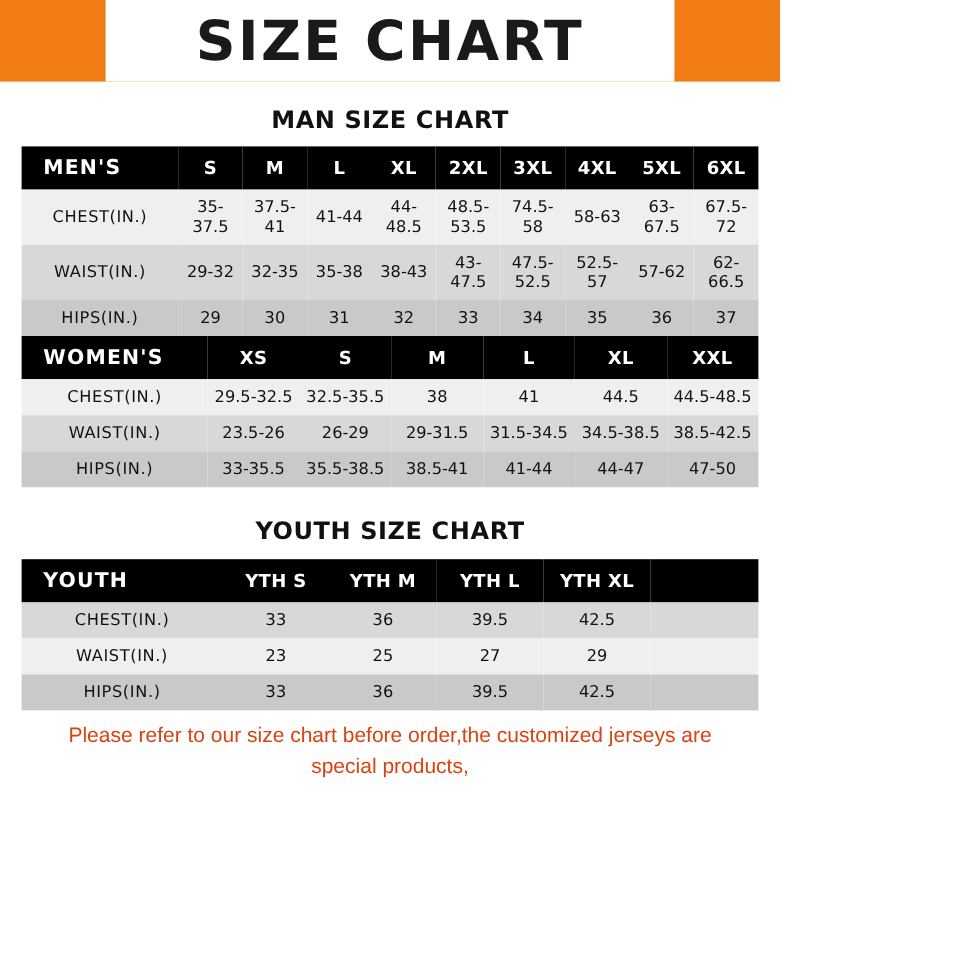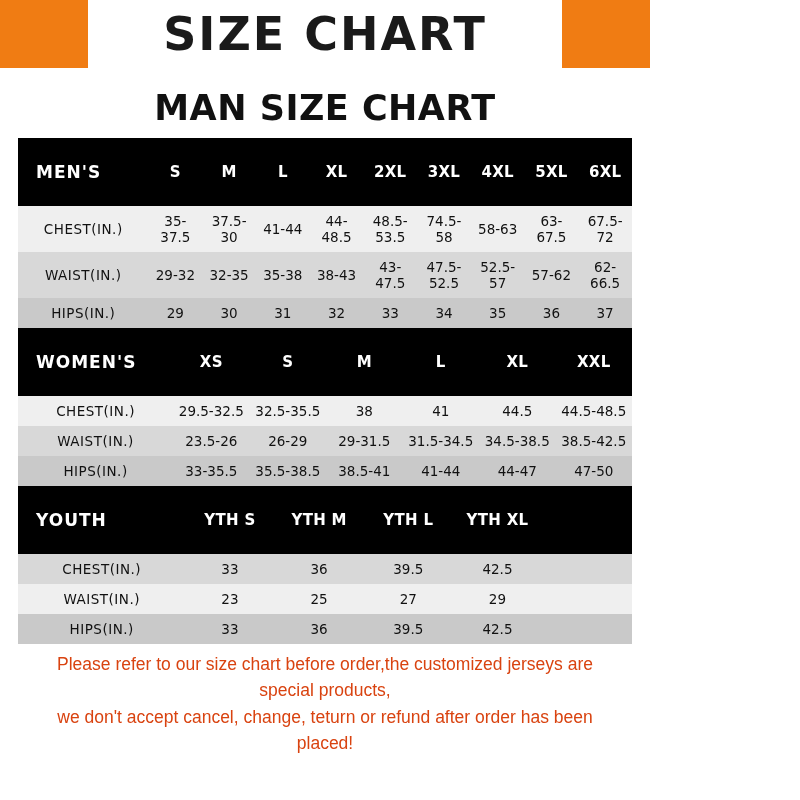--- a/index.html
+++ b/index.html
@@ -48,21 +48,21 @@
     line-height: 1;
   }
   .content {
     padding: 0 18px;
     box-sizing: border-box;
   }
   .section-title {
     text-align: center;
     font-family: "DejaVu Sans", sans-serif;
     font-weight: bold;
-    font-size: 35px;
+    font-size: 20px;
     color: #111111;
     letter-spacing: 0.5px;
   }
   .sec1-title { margin: 20px 0 10px; }
   .sec2-title { margin: 22px 0 12px; }
   .sec3-title { margin: 24px 0 12px; }
 
   table.size-table {
     width: 100%;
     border-collapse: collapse;
@@ -74,21 +74,21 @@
     font-family: "DejaVu Sans", sans-serif;
   }
   
   table.size-table thead tr {
     background: #000000;
   }
   table.size-table thead th {
     color: #ffffff;
     font-weight: bold;
     font-size: 15px;
-    padding: 24px 2px;
+    padding: 8px 2px;
     letter-spacing: 0.3px;
   }
   table.size-table thead th.row-head {
     font-size: 17px;
     text-align: left;
     padding-left: 18px;
     letter-spacing: 1px;
   }
   table.size-table tbody td {
     font-size: 13.5px;
@@ -140,21 +140,21 @@
           <th>3XL</th>
           <th>4XL</th>
           <th>5XL</th>
           <th>6XL</th>
         </tr>
       </thead>
       <tbody>
         <tr class="band-light">
           <td class="row-head">CHEST(IN.)</td>
           <td>35-37.5</td>
-          <td>37.5-30</td>
+          <td>37.5-41</td>
           <td>41-44</td>
           <td>44-48.5</td>
           <td>48.5-53.5</td>
           <td>74.5-58</td>
           <td>58-63</td>
           <td>63-67.5</td>
           <td>67.5-72</td>
         </tr>
         <tr class="band-mid">
           <td class="row-head">WAIST(IN.)</td>
@@ -219,20 +219,21 @@
           <td>33-35.5</td>
           <td>35.5-38.5</td>
           <td>38.5-41</td>
           <td>41-44</td>
           <td>44-47</td>
           <td>47-50</td>
         </tr>
       </tbody>
     </table>
 
+    <div class="section-title sec3-title">YOUTH SIZE CHART</div>
     <table class="size-table">
       <thead>
         <tr>
           <th class="row-head" style="width:24%">YOUTH</th>
           <th>YTH S</th>
           <th>YTH M</th>
           <th>YTH L</th>
           <th>YTH XL</th>
           <th style="width:14%"></th>
         </tr>
@@ -260,17 +261,16 @@
           <td>36</td>
           <td>39.5</td>
           <td>42.5</td>
           <td></td>
         </tr>
       </tbody>
     </table>
 
     <div class="footnote">
       <div>Please refer to our size chart before order,the customized jerseys are special products,</div>
-      <div>we don't accept cancel, change, teturn or refund after order has been placed!</div>
     </div>
 
   </div>
 </div>
 
 </body></html>

